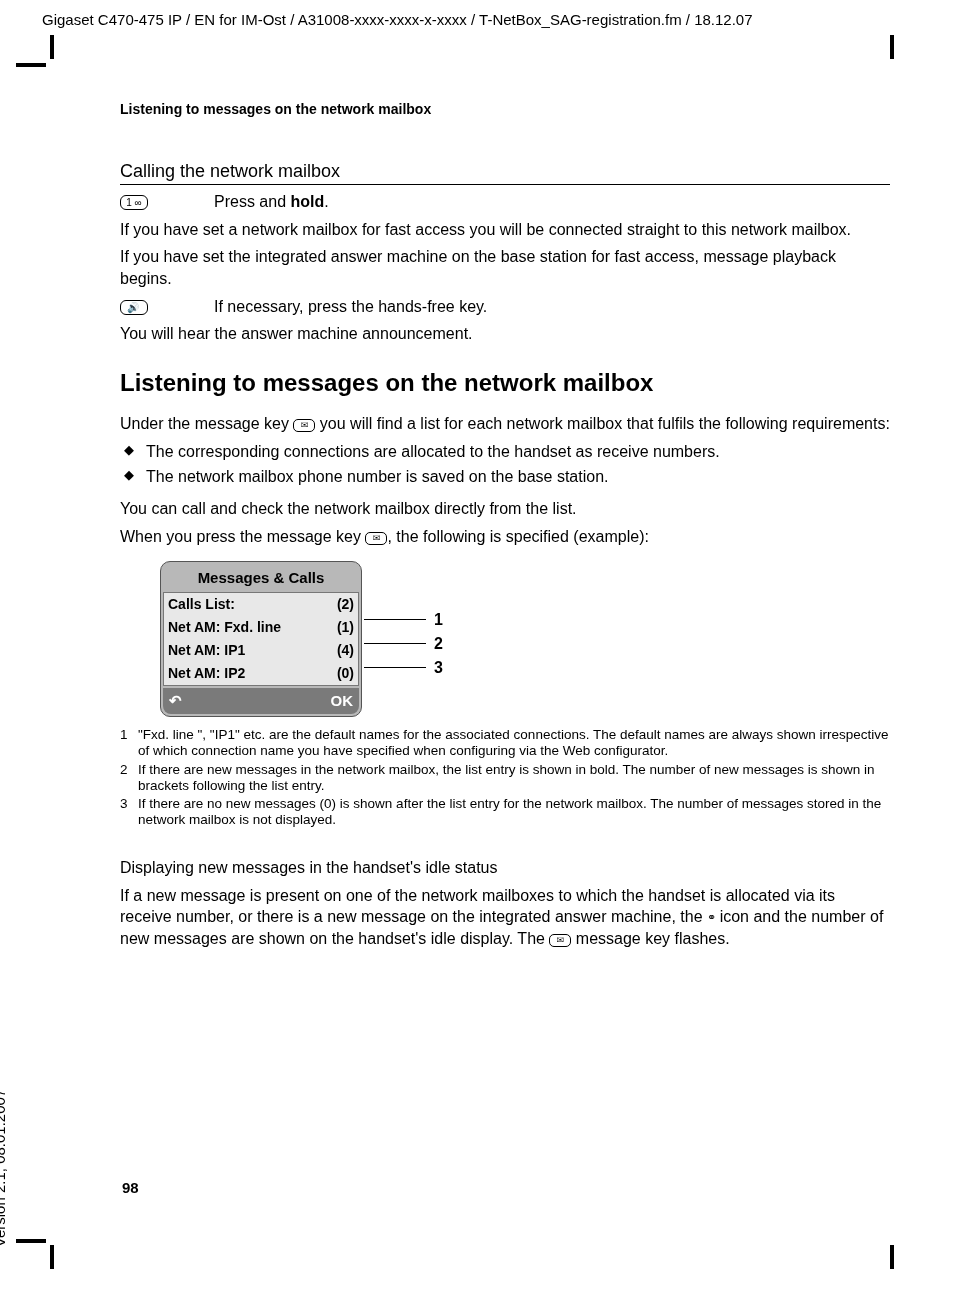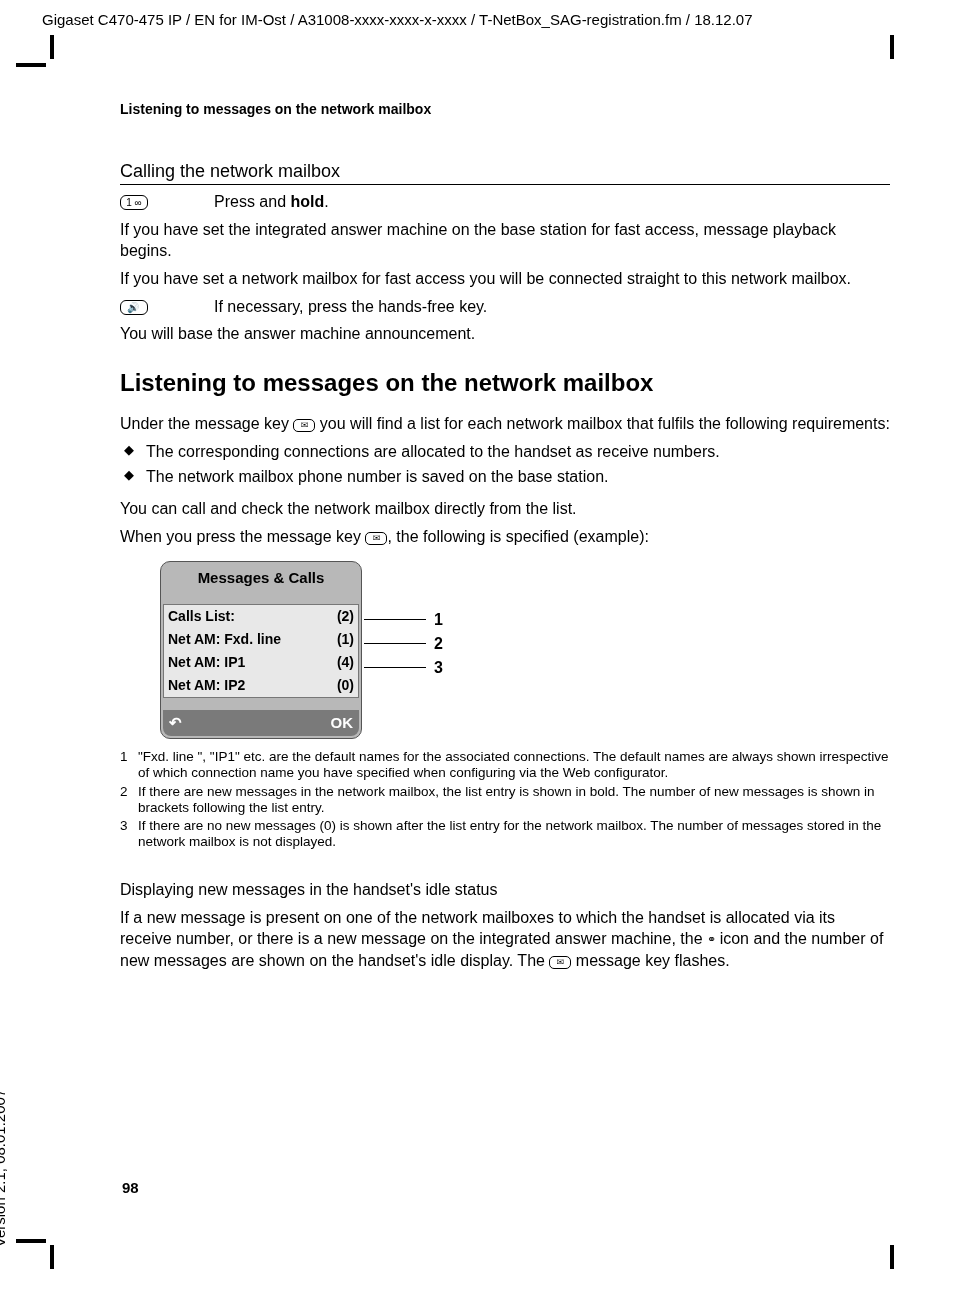--- a/index.html
+++ b/index.html
@@ -109,21 +109,21 @@
   }
   .phone .p-title {
     text-align: center;
     font-weight: bold;
     padding: 6px 4px 4px 4px;
     font-size: 15px;
   }
   .phone .p-body {
     background: #e8e8e8;
     border: 1px solid #777;
-    margin: 12px 2px;
+    margin: 0 2px;
   }
   .phone .p-row {
     display: flex;
     justify-content: space-between;
     padding: 2px 4px;
     font-weight: bold;
     font-size: 14px;
   }
   .phone .p-softkeys {
     display: flex;
@@ -202,29 +202,29 @@
 
   <h3 class="sub">Calling the network mailbox</h3>
 
   <div class="instr-line">
     <div class="iconcell"><span class="key-icon">1 ∞</span></div>
     <div class="txt">
       <span>Press and </span><b>hold</b><span>.</span>
     </div>
   </div>
 
+  <p class="body">If you have set a network mailbox for fast access you will be connected straight to this network mailbox.</p>
   <p class="body">If you have set the integrated answer machine on the base station for fast access, message playback begins.</p>
-  <p class="body">If you have set a network mailbox for fast access you will be connected straight to this network mailbox.</p>
 
   <div class="instr-line">
     <div class="iconcell"><span class="key-icon">🔊</span></div>
     <div class="txt">If necessary, press the hands-free key.</div>
   </div>
 
-  <p class="body">You will base the answer machine announcement.</p>
+  <p class="body">You will hear the answer machine announcement.</p>
 
   <h2 class="main">Listening to messages on the network mailbox</h2>
 
   <p class="body">
     <span>Under the message key </span><span class="key-icon-small">✉</span><span> you will find a list for each network mailbox that fulfils the following requirements:</span>
   </p>
 
   <ul class="bullet-list">
     <li>The corresponding connections are allocated to the handset as receive numbers.</li>
     <li>The network mailbox phone number is saved on the base station.</li>

